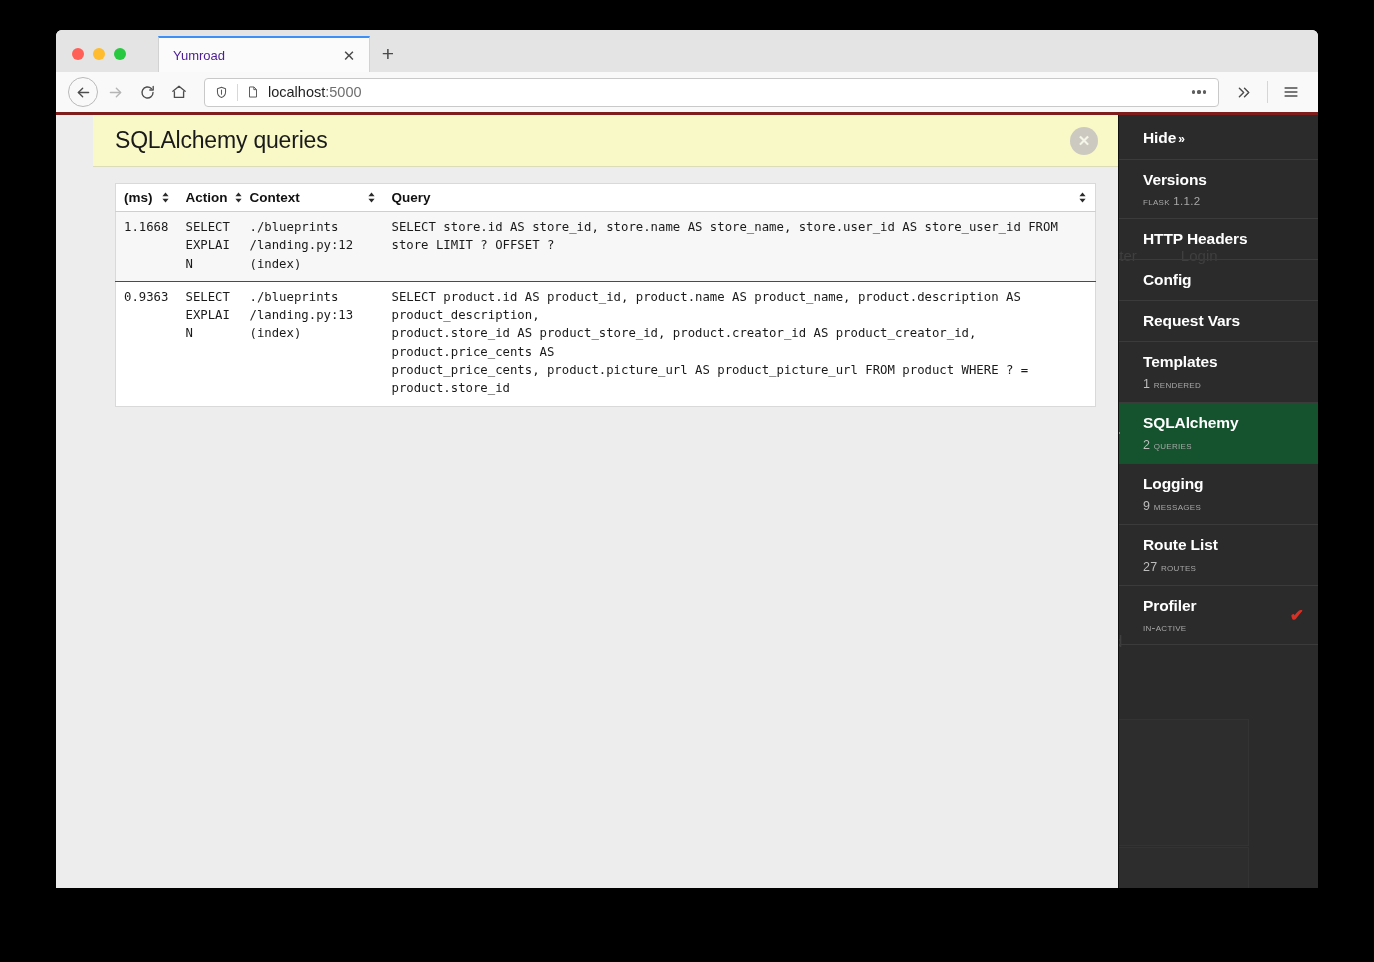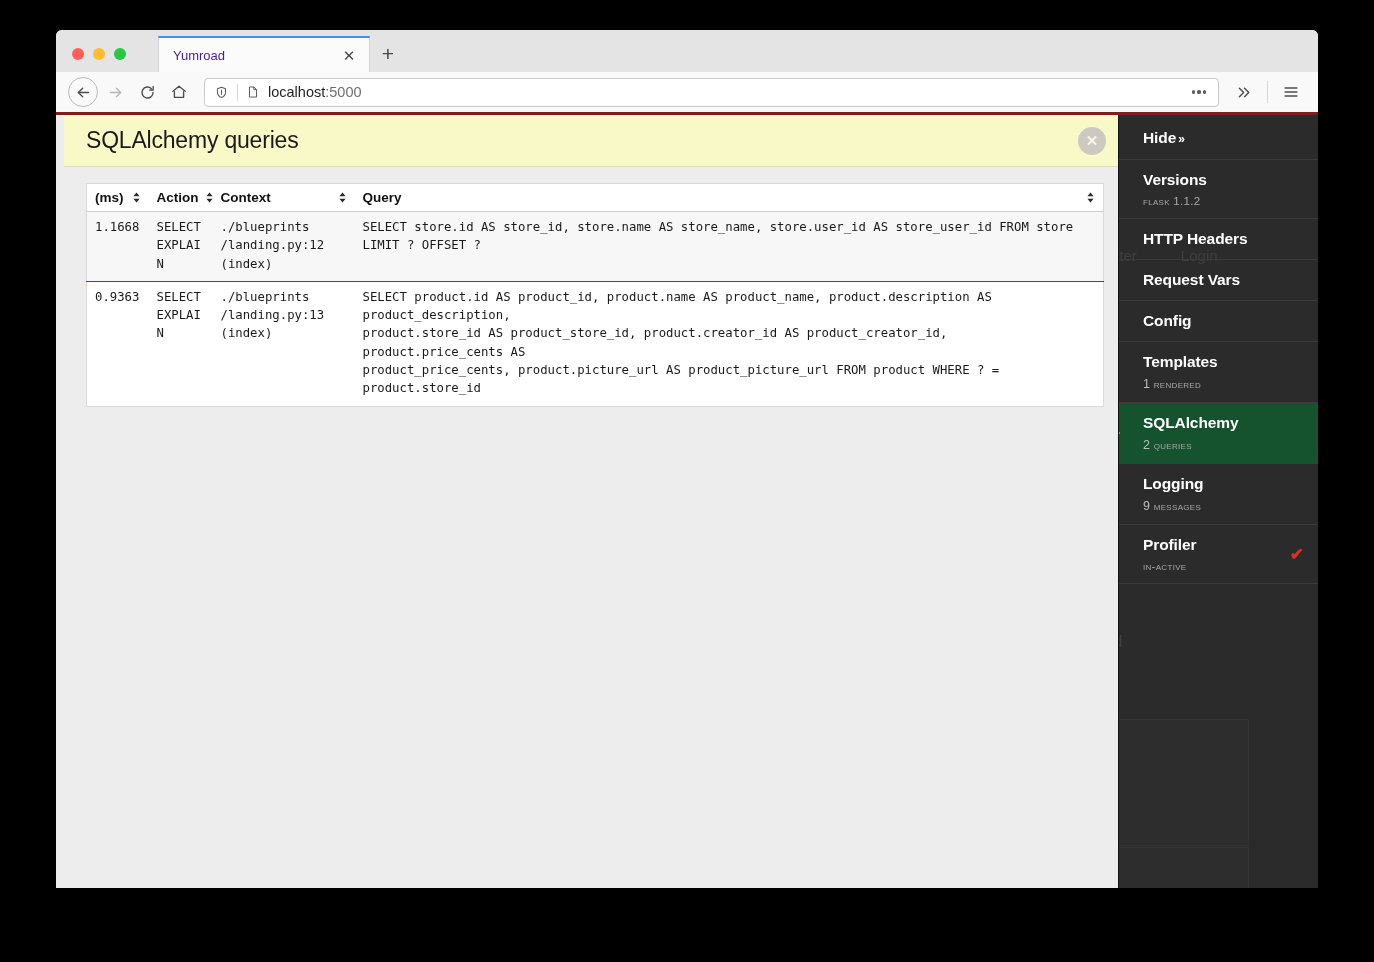--- a/index.html
+++ b/index.html
@@ -130,23 +130,24 @@
   .viewport {
     position: relative;
     height: 773px;
     background: #ededed;
     overflow: hidden;
   }
 
   
   .panel {
     position: absolute;
-    left: 8px; top: 0;
+    left: 0; top: 0;
     width: 1062px; height: 100%;
     background: #ededed;
+    padding-left: 37px;
   }
   .panel-header {
     height: 52px;
     background: #f9f9c8;
     border-bottom: 1px solid #dcdcb8;
     display: flex; align-items: center;
     padding: 0 22px 0 22px;
     position: relative;
   }
   .panel-title {
@@ -475,42 +476,46 @@
         <div class="sb-label">Versions</div>
         <div class="sb-sub">Flask 1.1.2</div>
       </div>
 
 
       <div class="sb-item">
         <div class="sb-label">HTTP Headers</div>
       </div>
 
       <div class="sb-item">
+        <div class="sb-label">Config</div>
+      </div>
+
+      <div class="sb-item">
         <div class="sb-label">Request Vars</div>
-      </div>
-
-      <div class="sb-item">
-        <div class="sb-label">Config</div>
       </div>
 
       <div class="sb-item">
         <div class="sb-label">Templates</div>
         <div class="sb-sub"><span class="num">1</span> <span>rendered</span></div>
       </div>
 
       <div class="sb-item selected">
         <div class="sb-label">SQLAlchemy</div>
         <div class="sb-sub"><span class="num">2</span> <span>queries</span></div>
       </div>
 
       <div class="sb-item">
         <div class="sb-label">Logging</div>
         <div class="sb-sub"><span class="num">9</span> <span>messages</span></div>
       </div>
 
+      <div class="sb-item">
+        <div class="sb-label">Route List</div>
+        <div class="sb-sub"><span class="num">27</span> <span>routes</span></div>
+      </div>
 
       <div class="sb-item withmark">
         <div class="sb-left">
           <div class="sb-label">Profiler</div>
           <div class="sb-sub">in-active</div>
         </div>
         <span class="check">✔</span>
       </div>
 
     </div>

